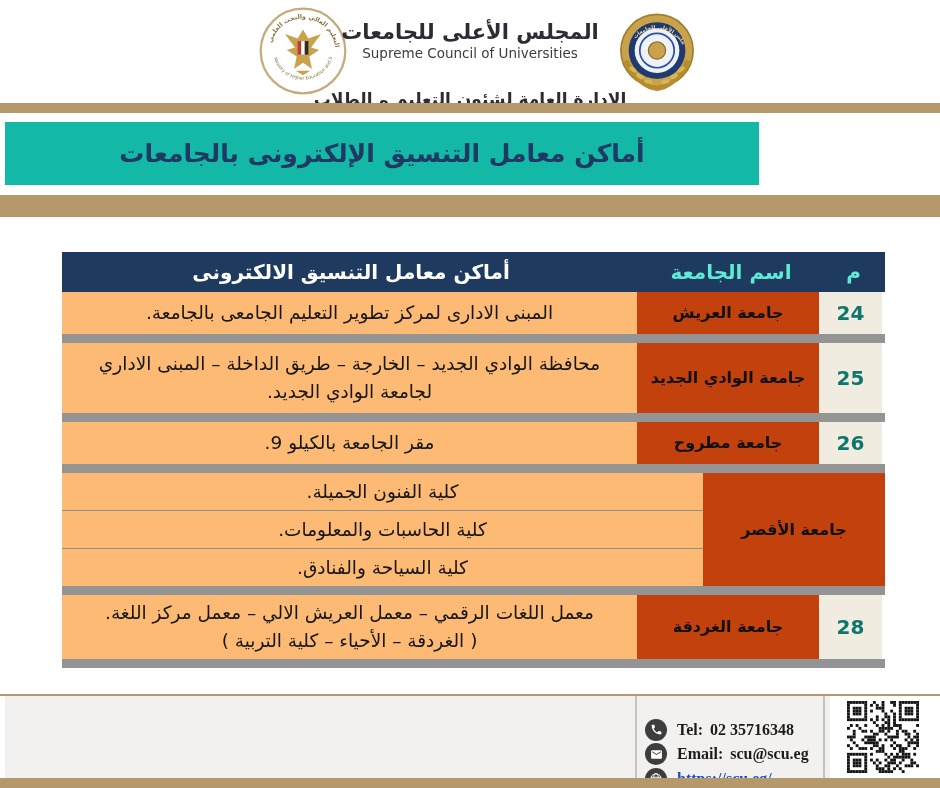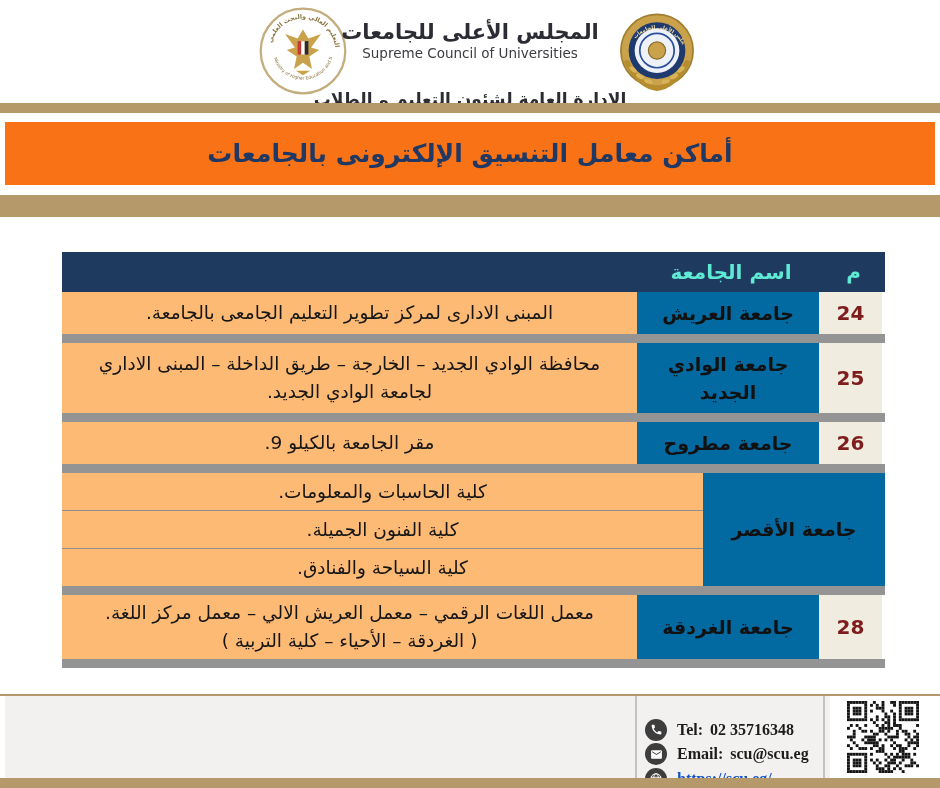--- a/index.html
+++ b/index.html
@@ -15,36 +15,36 @@
   .org-en{font-size:13.5px;color:#3c3c42;margin-top:1px;}
   .dept-ar{font-size:17px;font-weight:bold;color:#2c2c34;margin-top:28px;}
 
   
   .gold{background:#b5996b;}
   .gold-bar-1{position:absolute;top:103px;left:0;width:940px;height:10px;}
   .gold-bar-2{position:absolute;top:195px;left:0;width:940px;height:22px;}
   .gold-bar-bottom{position:absolute;top:778px;left:0;width:940px;height:10px;}
 
   
-  .title-banner{position:absolute;top:122px;left:5px;width:930px;height:63px;background:#f97316;
+  .title-banner{position:absolute;top:122px;left:5px;width:754px;height:63px;background:#14b8a6;
     display:flex;align-items:center;justify-content:center;}
   .title-banner .title{font-size:25px;font-weight:bold;color:#203864;direction:rtl;}
 
   
   .scu-table{position:absolute;top:252px;left:62px;width:823px;direction:rtl;}
   .t-header{display:flex;height:40px;background:#1e3a5f;color:#ffffff;font-weight:bold;}
   .t-header .cell{display:flex;align-items:center;justify-content:center;font-size:20px;}
   .t-row{display:flex;background:#ffffff;}
   .cell-num{width:63px;flex:0 0 63px;background:#f0ece0;border-inline-end:0;
     display:flex;align-items:center;justify-content:center;
-    font-weight:bold;font-size:20px;color:#7f1d1d;}
+    font-weight:bold;font-size:20px;color:#0f766e;}
   .t-row .cell-num{border-inline-start:3px solid #ffffff;}
-  .cell-name{width:182px;flex:0 0 182px;background:#0369a1;
+  .cell-name{width:182px;flex:0 0 182px;background:#c2410c;
     display:flex;align-items:center;justify-content:center;text-align:center;
-    font-weight:bold;font-size:19px;color:#111111;padding:2px 10px;box-sizing:border-box;line-height:1.5;}
+    font-weight:bold;font-size:16px;color:#111111;padding:2px 10px;box-sizing:border-box;line-height:1.5;}
   .cell-loc{flex:1 1 auto;display:flex;flex-direction:column;background:#fdba74;}
   .sub-loc{flex:1;display:flex;align-items:center;justify-content:center;text-align:center;
     font-size:18.5px;color:#161616;line-height:1.5;padding:3px 16px;white-space:pre-line;direction:rtl;}
   .sub-loc + .sub-loc{border-top:1px solid #8f8f8f;}
   .row-sep{height:9px;background:#949494;}
   .t-header .cell-num,.t-header .cell-name{background:transparent;color:#5eead4;}
 
   
   .footer-line{position:absolute;top:694px;left:0;width:940px;height:2px;background:#b5996b;}
   .footer-panel{position:absolute;top:696px;left:5px;width:930px;height:82px;background:#f2f1ef;}
@@ -123,20 +123,21 @@
   <div class="title-banner">
     <div class="title">أماكن معامل التنسيق الإلكترونى بالجامعات</div>
   </div>
 
   <div class="gold gold-bar-2"></div>
 
   <div class="scu-table">
     <div class="t-header">
       <div class="cell cell-num">م</div>
       <div class="cell cell-name">اسم الجامعة</div>
+      <div class="cell" style="flex:1;">أماكن معامل التنسيق الالكترونى</div>
     </div>
     <div>
         <div class="t-row" style="height: 42px;">
           <div class="cell-num">24</div>
           <div class="cell-name">جامعة العريش</div>
           <div class="cell-loc">
             <div class="sub-loc">المبنى الادارى لمركز تطوير التعليم الجامعى بالجامعة.</div>
           </div>
         </div>
         <div class="row-sep"></div>
@@ -152,22 +153,22 @@
           <div class="cell-num">26</div>
           <div class="cell-name">جامعة مطروح</div>
           <div class="cell-loc">
             <div class="sub-loc">مقر الجامعة بالكيلو 9.</div>
           </div>
         </div>
         <div class="row-sep"></div>
         <div class="t-row" style="height: 113px;">
           <div class="cell-name">جامعة الأقصر</div>
           <div class="cell-loc">
+            <div class="sub-loc">كلية الفنون الجميلة.</div>
             <div class="sub-loc">كلية الحاسبات والمعلومات.</div>
-            <div class="sub-loc">كلية الفنون الجميلة.</div>
             <div class="sub-loc">كلية السياحة والفنادق.</div>
           </div>
         </div>
         <div class="row-sep"></div>
         <div class="t-row" style="height: 64px;">
           <div class="cell-num">28</div>
           <div class="cell-name">جامعة الغردقة</div>
           <div class="cell-loc">
             <div class="sub-loc">معمل اللغات الرقمي – معمل العريش الالي – معمل مركز اللغة.
 ( الغردقة – الأحياء – كلية التربية )</div>

